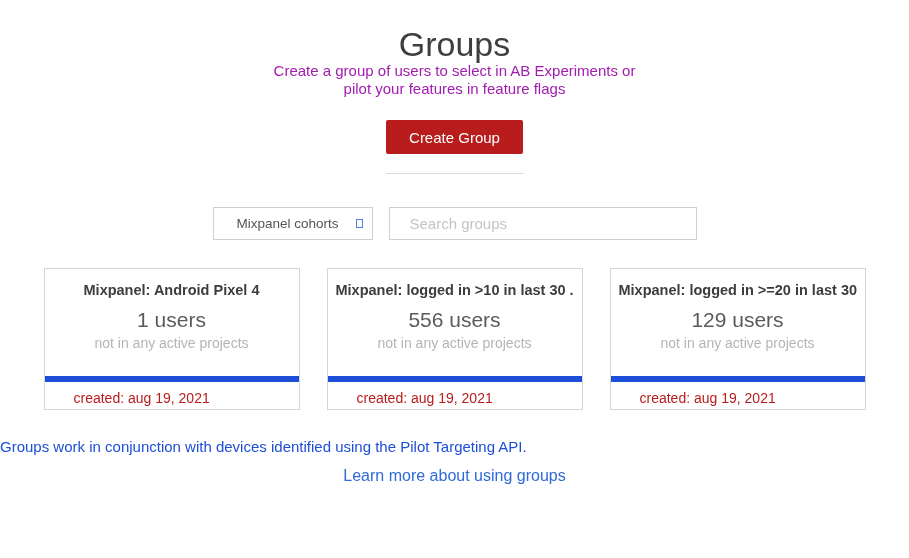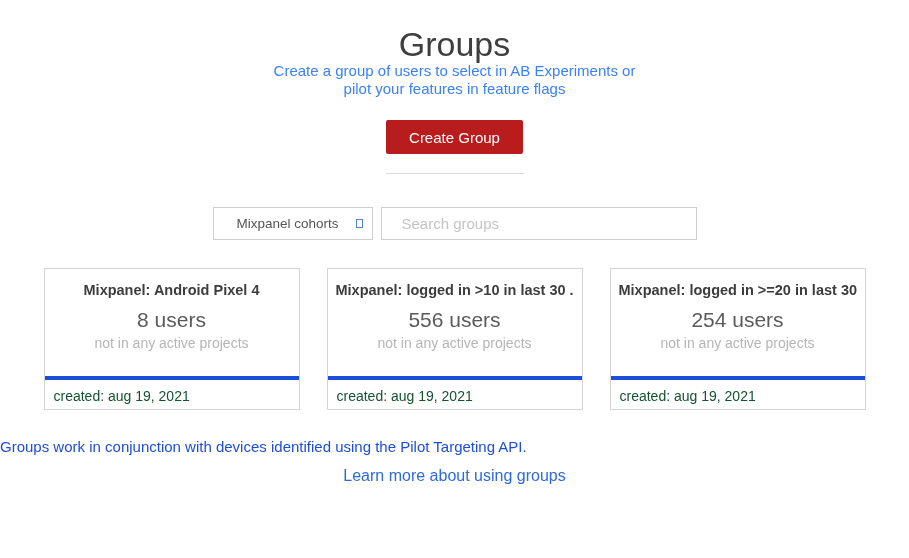--- a/index.html
+++ b/index.html
@@ -16,21 +16,21 @@
     text-align: center;
     font-size: 34px;
     font-weight: 400;
     color: #3e3e3e;
     line-height: 32px;
   }
   .subtitle {
     margin-top: 2px;
     text-align: center;
     font-size: 15px;
-    color: #3b82f6;
+    color: #a21caf;
     line-height: 18px;
   }
 
   .create-btn {
     display: block;
     margin: 22px auto 0;
     width: 137px;
     height: 34px;
     background: #b91c1c;
     color: #ffffff;
@@ -45,21 +45,21 @@
     width: 138px;
     margin: 19px auto 0;
     border: none;
     border-top: 1px solid #dcdcdc;
   }
 
   .controls {
     width: 484px;
     margin: 33px auto 0;
     display: flex;
-    gap: 8px;
+    gap: 16px;
     height: 31px;
     justify-content: center;
   }
   .dropdown {
     position: relative;
     width: 160px;
     height: 33px;
     border: 1px solid #cfcfcf;
     background: #fff;
     display: flex;
@@ -132,25 +132,25 @@
     line-height: 24px;
   }
   .card-status {
     margin-top: 2px;
     font-size: 14px;
     color: #b5b5b5;
     line-height: 18px;
   }
   .card-footer {
     height: 33px;
-    border-top: 4px solid #1d4ed8;
+    border-top: 6px solid #1d4ed8;
     line-height: 32px;
-    padding-left: 9px;
+    padding-left: 29px;
     font-size: 14px;
-    color: #14532d;
+    color: #b91c1c;
     text-align: left;
     white-space: nowrap;
     overflow: hidden;
   }
 
   .footer-info {
     margin-top: 28px;
     text-align: left;
     font-size: 15px;
     color: #1d4ed8;
@@ -189,39 +189,39 @@
       <span class="dropdown-icon"></span>
     </div>
     <input class="search-input" type="text" placeholder="Search groups" style="">
   </div>
 
   <div class="cards-row">
 
     <div class="card">
       <div class="card-body">
         <div class="card-title">Mixpanel: Android Pixel 4</div>
-        <div class="card-users">8 users</div>
+        <div class="card-users">1 users</div>
         <div class="card-status">not in any active projects</div>
       </div>
       <div class="card-footer">created: aug 19, 2021</div>
     </div>
 
     <div class="card">
       <div class="card-body">
         <div class="card-title">Mixpanel: logged in &gt;10 in last 30 ...</div>
         <div class="card-users">556 users</div>
         <div class="card-status">not in any active projects</div>
       </div>
       <div class="card-footer">created: aug 19, 2021</div>
     </div>
 
     <div class="card">
       <div class="card-body">
         <div class="card-title">Mixpanel: logged in &gt;=20 in last 30...</div>
-        <div class="card-users">254 users</div>
+        <div class="card-users">129 users</div>
         <div class="card-status">not in any active projects</div>
       </div>
       <div class="card-footer">created: aug 19, 2021</div>
     </div>
 
   </div>
 
   <div class="footer-info">Groups work in conjunction with devices identified using the Pilot Targeting API.</div>
 
   <div class="footer-link-wrap">

